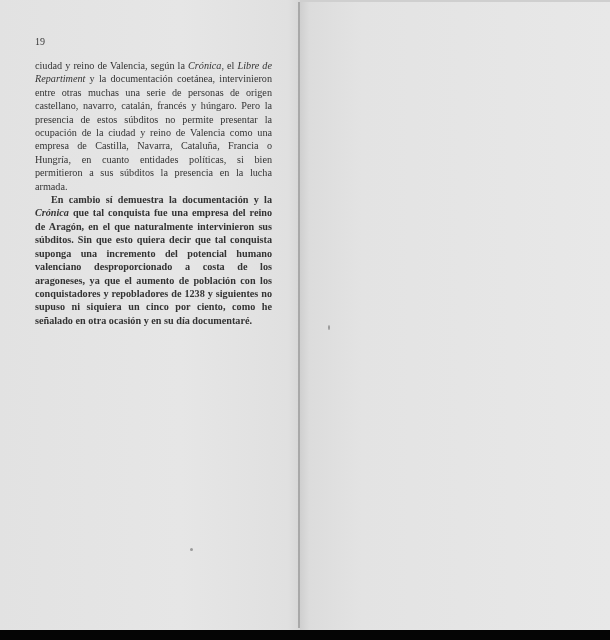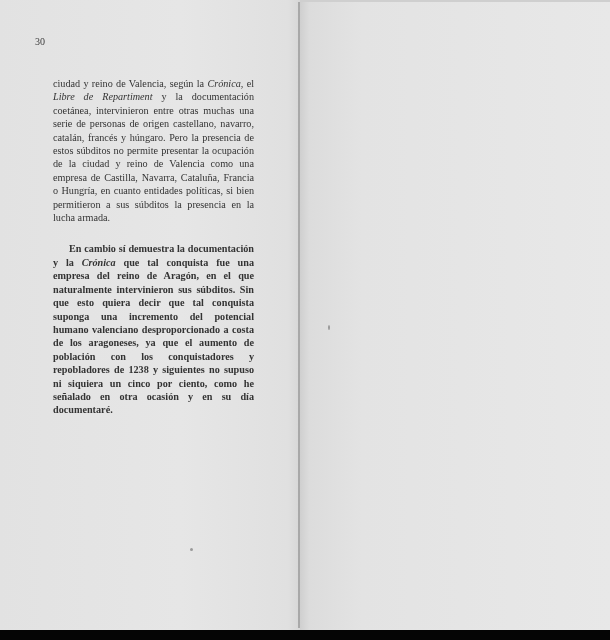--- a/index.html
+++ b/index.html
@@ -32,31 +32,31 @@
   }
   .page-number {
     position: absolute; left: 35px; top: 36px;
     font-size: 10px; color: #3a3a3a;
   }
   .body-text {
     position: absolute; left: 35px; top: 59px; width: 237px;
     font-size: 10.2px; line-height: 13.4px; color: #333;
     text-align: justify;
   }
-  .body-text p { margin: 18px; }
+  .body-text p { margin: 0; }
   .body-text p.indent { text-indent: 16px; font-weight: bold; }
   .body-text .ital { font-style: italic; }
   .specks { position: absolute; width: 3px; height: 3px; background: #9a9a9a; border-radius: 50%; }
 </style>
 </head>
 <body>
 
 <div class="spread">
   <div class="page-left">
-    <div class="page-number">30</div>
+    <div class="page-number">19</div>
     <div class="body-text">
       <p>
         <span>ciudad y reino de Valencia, según la </span><span class="ital">Crónica</span><span>, el </span><span class="ital">Libre de Repartiment</span><span> y la documentación coetánea, intervinieron entre otras muchas una serie de personas de origen castellano, navarro, catalán, francés y húngaro. Pero la presencia de estos súbditos no permite presentar la ocupación de la ciudad y reino de Valencia como una empresa de Castilla, Navarra, Cataluña, Francia o Hungría, en cuanto entidades políticas, si bien permitieron a sus súbditos la presencia en la lucha armada.</span>
       </p>
       <p class="indent">
         <span>En cambio sí demuestra la documentación y la </span><span class="ital">Crónica</span><span> que tal conquista fue una empresa del reino de Aragón, en el que naturalmente intervinieron sus súbditos. Sin que esto quiera decir que tal conquista suponga una incremento del potencial humano valenciano desproporcionado a costa de los aragoneses, ya que el aumento de población con los conquistadores y repobladores de 1238 y siguientes no supuso ni siquiera un cinco por ciento, como he señalado en otra ocasión y en su día documentaré.</span>
       </p>
     </div>
     <div class="specks" style="left:190px; top:548px;"></div>
   </div>

